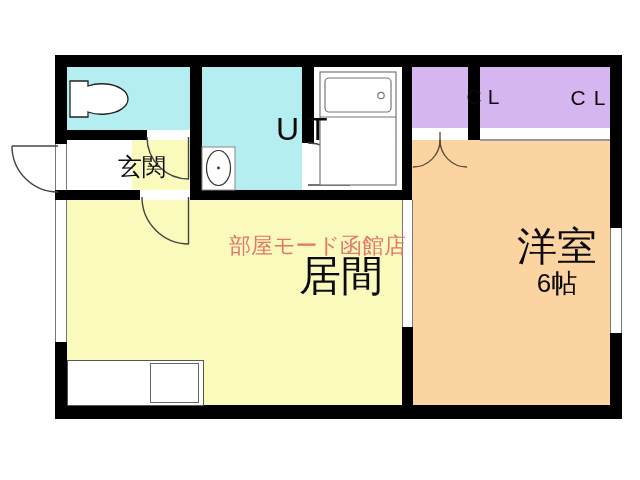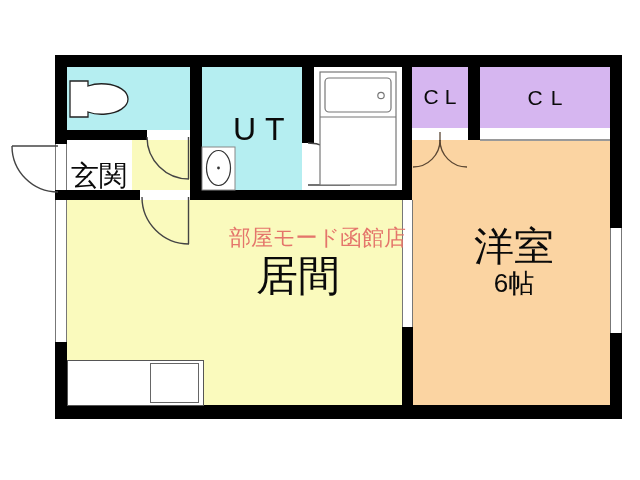--- a/index.html
+++ b/index.html
@@ -13,21 +13,21 @@
   }
   html,body{margin:0;padding:0;background:#ffffff;}
   .plan{
     position:relative;width:640px;height:480px;background:#ffffff;overflow:hidden;
     font-family:"Liberation Sans","DejaVu Sans",sans-serif;
   }
   .room{position:absolute;}
   .wall{position:absolute;background:var(--wall);}
   .win{position:absolute;background:#ffffff;border-left:1px solid #777;border-right:1px solid #777;box-sizing:border-box;}
   .slide-h{position:absolute;background:#ffffff;border-bottom:2px solid #999;box-sizing:border-box;}
-  .lbl{position:absolute;color:#0a0a0a;font-weight:500;text-align:center;white-space:nowrap;}
+  .lbl{position:absolute;color:#0a0a0a;font-weight:500;text-align:center;white-space:nowrap;margin-left:43px;}
   .svgo{position:absolute;left:0;top:0;pointer-events:none;}
   .counter{position:absolute;background:#ffffff;border:1px solid #555;box-sizing:border-box;}
   .counter-sink{position:absolute;background:#ffffff;border:1px solid #666;box-sizing:border-box;}
   .wm{position:absolute;color:var(--watermark);font-size:22px;letter-spacing:0px;font-weight:500;}
 </style>
 </head>
 <body>
 
 <div class="plan">
 
@@ -106,29 +106,29 @@
     </g>
 
     <g fill="#ffffff" stroke="#777777" stroke-width="1.2">
       <rect x="320" y="72" width="76" height="113"></rect>
       <line x1="320" y1="117" x2="396" y2="117"></line>
       <rect x="325" y="78" width="66" height="34" rx="4"></rect>
       <circle cx="381" cy="95.5" r="3.2"></circle>
     </g>
   </svg>
 
-  <div class="lbl" style="left:64px;top:157px;width:70px;font-size:28px;">玄関</div>
+  <div class="lbl" style="left:64px;top:151px;width:70px;font-size:24px;">玄関</div>
   <div class="lbl" style="left:224px;top:111px;width:64px;font-size:32px;letter-spacing:9px;text-indent:9px;">UT</div>
   <div class="lbl" style="left:412px;top:85px;width:56px;font-size:21px;letter-spacing:6px;text-indent:6px;">CL</div>
   <div class="lbl" style="left:480px;top:86px;width:130px;font-size:21px;letter-spacing:8px;text-indent:8px;">CL</div>
 
   <div class="lbl" style="left:140px;top:252px;width:200px;line-height:1.12;text-align:right;">
     <div style="font-size:42px;">居間</div>
   </div>
 
   <div class="lbl" style="left:429px;top:224px;width:170px;line-height:1.12;">
     <div style="font-size:40px;">洋室</div>
     <div style="font-size:26px;">6帖</div>
   </div>
 
-  <div class="wm" style="left:229px;top:223px;">部屋モード函館店</div>
+  <div class="wm" style="left:229px;top:231px;">部屋モード函館店</div>
 
 </div>
 
 </body></html>

